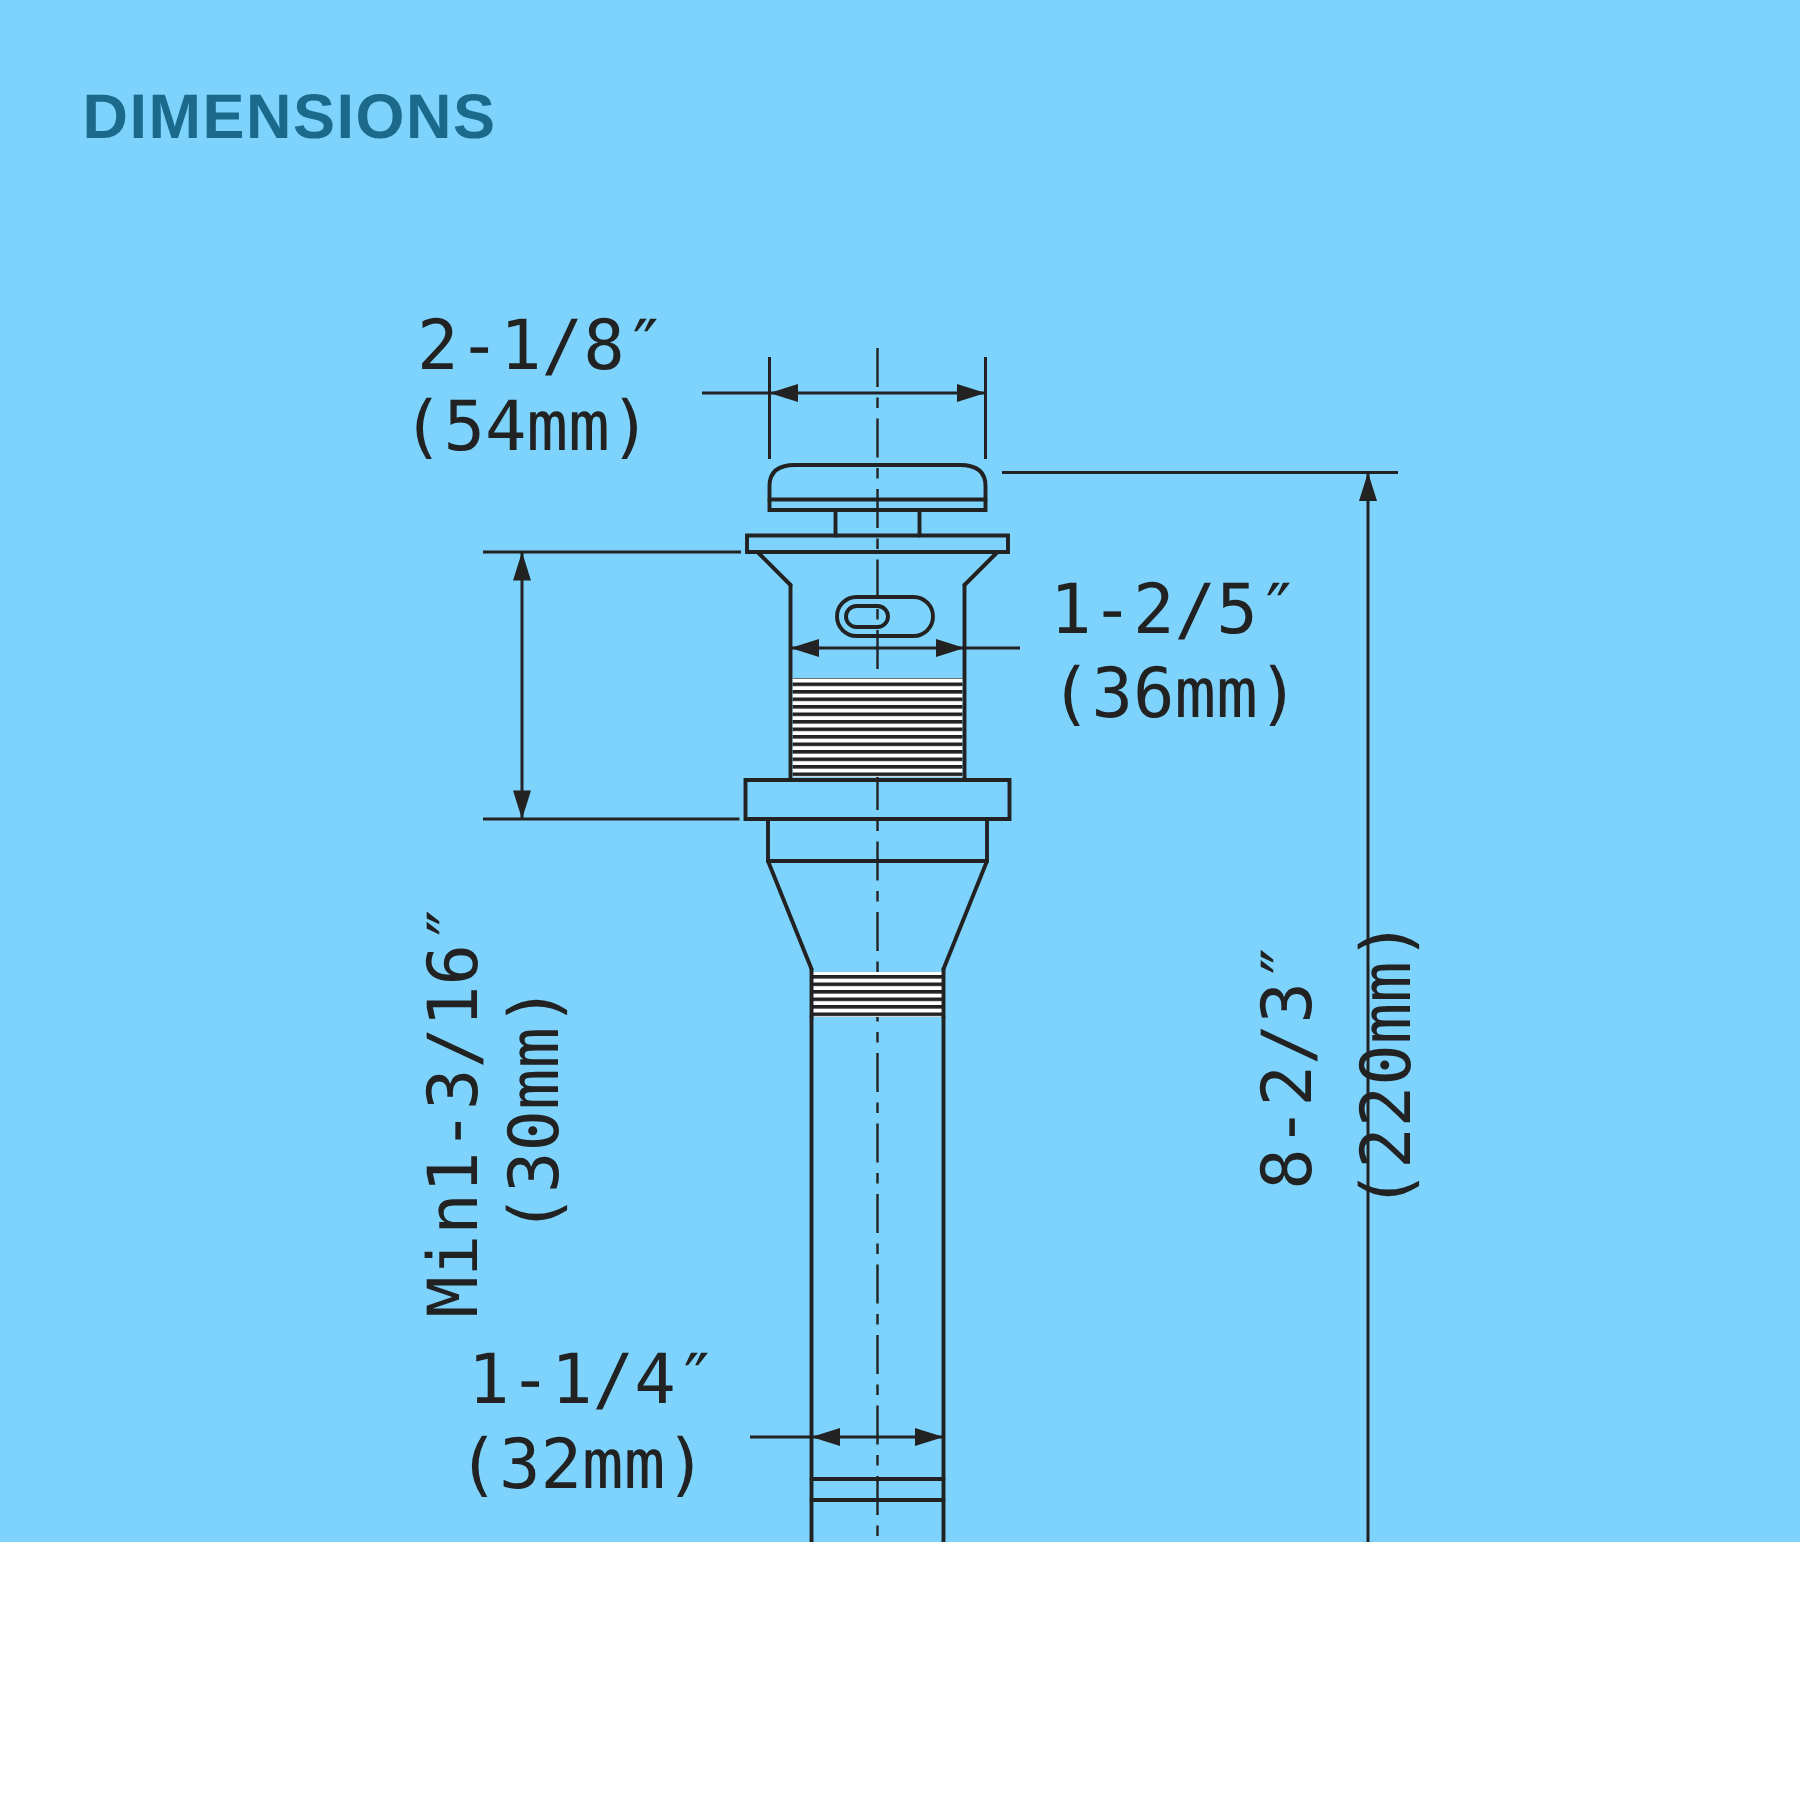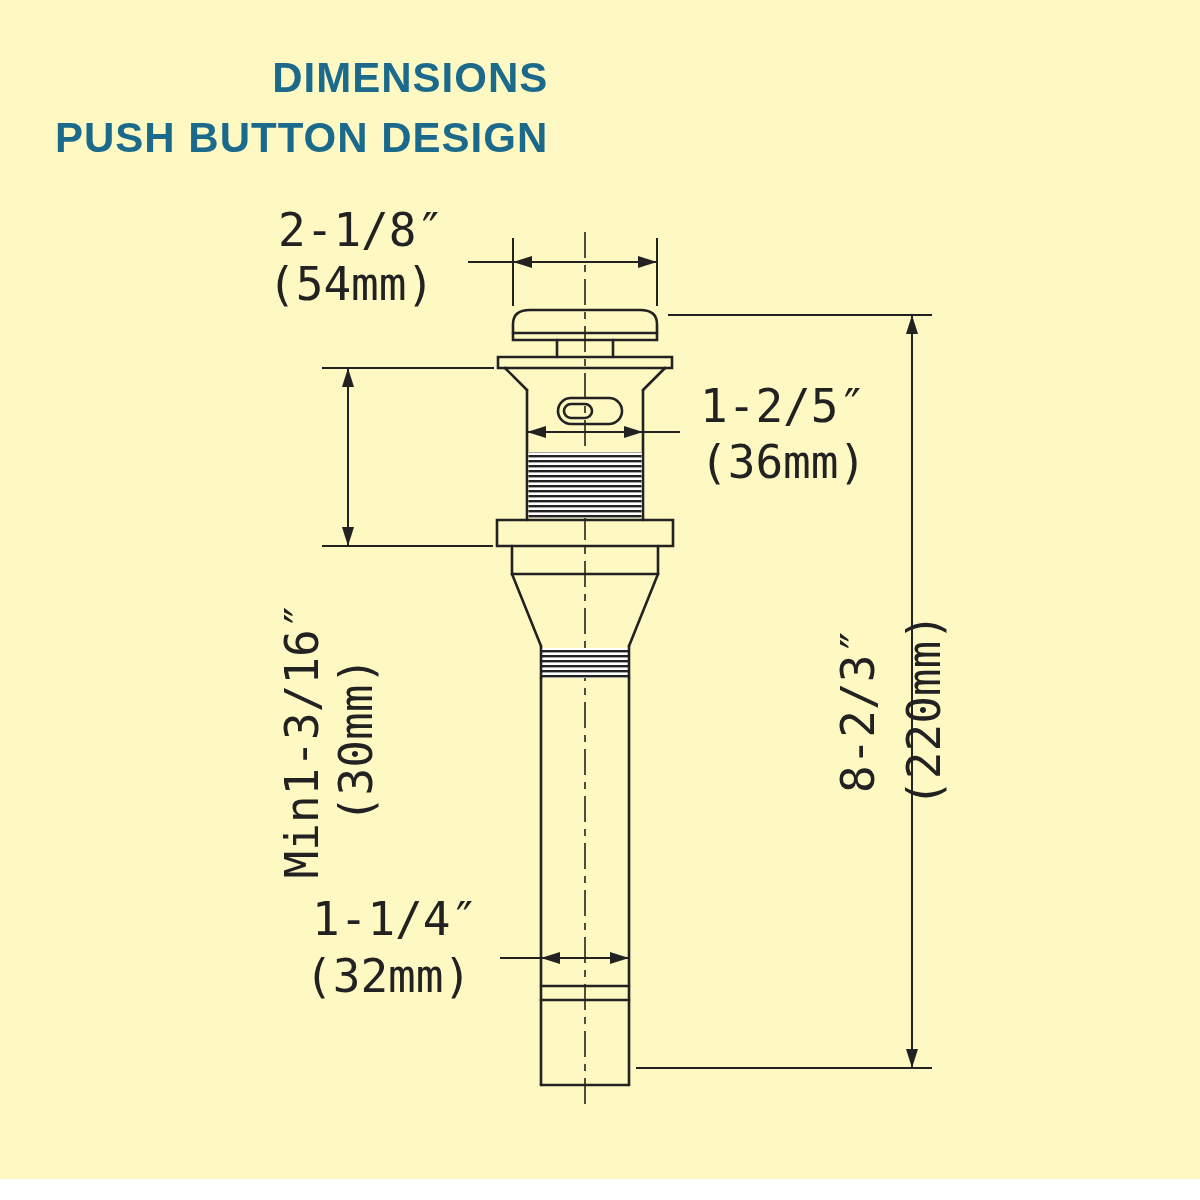--- a/index.html
+++ b/index.html
@@ -6,24 +6,23 @@
     margin: 0;
     padding: 0;
     background: #ffffff;
     width: 1200px;
     height: 1200px;
     font-family: "Liberation Sans", sans-serif;
   }
   .page {
     position: relative;
     width: 1200px;
-    height: 1179px;
-    background: #fef9c3;
+    height: 1028px;
+    background: #7dd3fc;
     overflow: hidden;
-    text-align: right;
   }
   .title-block {
     position: absolute;
     left: 55px;
     top: 48px;
     line-height: 1.42;
   }
   .title-line {
     color: var(--accent, #1b6a8c);
     font-size: 42px;
@@ -63,21 +62,20 @@
     fill: #222222;
   }
 </style>
 </head>
 <body>
 
 <div class="page">
 
   <div class="title-block">
     <div class="title-line">DIMENSIONS</div>
-    <div class="title-line">PUSH BUTTON DESIGN</div>
   </div>
 
   <svg class="diagram" width="1200" height="1200" viewBox="0 0 1200 1200">
 
     <defs>
       <pattern id="threadPat" width="6" height="5" patternUnits="userSpaceOnUse">
         <rect width="6" height="5" fill="#ffffff"></rect>
         <rect width="6" height="2.4" fill="#222222"></rect>
       </pattern>
     </defs>

